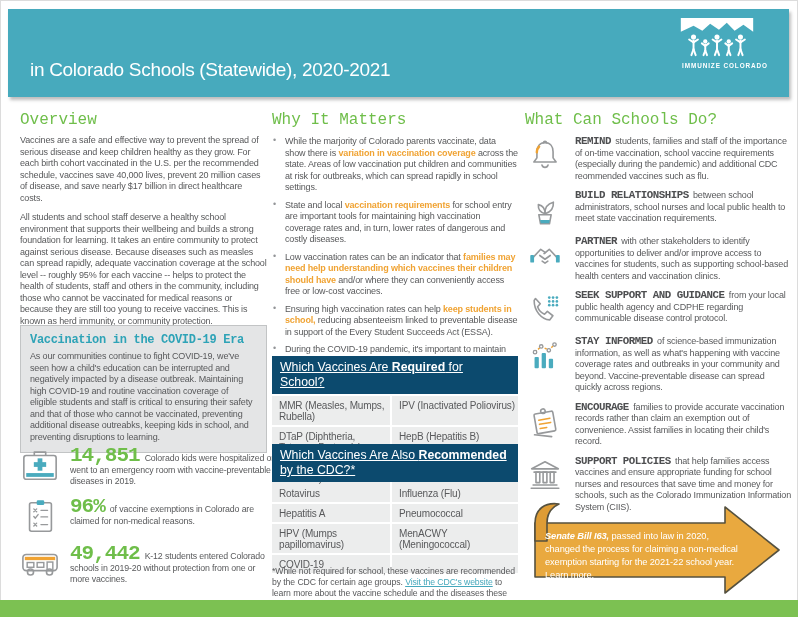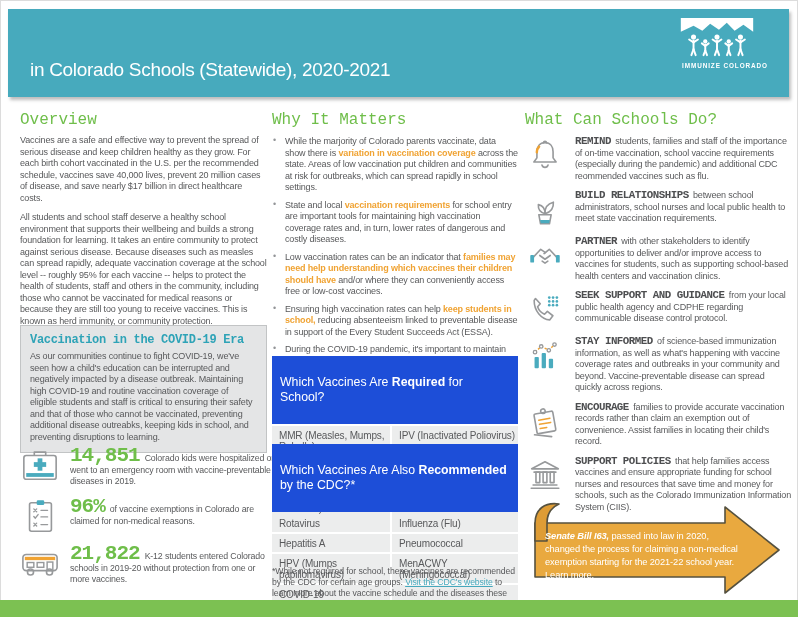--- a/index.html
+++ b/index.html
@@ -30,21 +30,21 @@
   .sticon{flex:none;width:44px;display:flex;justify-content:center;align-items:flex-start;}
   .statbody{font-size:8.8px;line-height:11.3px;letter-spacing:-.15px;}
   .statnum{font-family:"Liberation Mono",monospace;font-weight:700;font-size:21px;line-height:19px;
            color:#6FBE4A;margin-right:5px;letter-spacing:-1px;}
   
   .blist{list-style:none;margin:0;padding:0;}
   .blist li{position:relative;padding-left:13px;margin-bottom:6px;}
   .blist li::before{content:"\2022";position:absolute;left:1px;top:-1px;color:#939598;}
   
   .vt{position:absolute;left:272px;width:246px;}
-  .vt-head{background:#1d4ed8;color:#fff;font-size:12.3px;line-height:15px;padding:19px 8px;}
+  .vt-head{background:#0c4a6e;color:#fff;font-size:12.3px;line-height:15px;padding:4px 8px;text-decoration:underline;}
   .vt-grid{display:grid;grid-template-columns:118px 1fr;gap:2px;margin-top:2px;}
   .cell{background:#ECEDED;padding:4px 0 3px 7px;font-size:10px;letter-spacing:-.15px;min-height:10px;}
   
   .fnote{position:absolute;left:272px;top:566px;width:246px;font-size:8.7px;line-height:11px;letter-spacing:-.1px;}
   
   .sitems{position:absolute;left:525px;top:136px;width:266px;}
   .sitem{display:flex;gap:10px;margin-bottom:8px;}
   .sicon{flex:none;width:40px;display:flex;justify-content:center;}
   .stext{margin:0;font-size:9px;line-height:11.5px;letter-spacing:-.15px;}
   .stitle{font-family:"Liberation Mono",monospace;font-weight:700;font-size:10.8px;color:#4D4E50;
@@ -170,21 +170,21 @@
           </g>
           <rect x="6" y="13.5" width="32" height="3.5" fill="#F0A333"></rect>
           <g fill="none" stroke="#97999B" stroke-width="1.5">
             <rect x="8.5" y="19.5" width="7" height="5"></rect>
               <rect x="19" y="19.5" width="7" height="5"></rect>
               <rect x="29.5" y="19" width="6" height="9"></rect>
           </g>
         </svg>
       </div>
       <div class="statbody">
-        <span class="statnum">21,822</span><span>K-12 students entered Colorado schools in 2019-20 without protection from one or more vaccines.</span>
+        <span class="statnum">49,442</span><span>K-12 students entered Colorado schools in 2019-20 without protection from one or more vaccines.</span>
       </div>
     </div>
   </div>
 
   <h2 class="hgreen abs" style="left:272px;top:111px;">Why It Matters</h2>
   <ul class="blist btxt abs" style="left:272px;top:136px;width:246px;">
     <li><span>While the marjority of Colorado parents vaccinate, data show there is </span><span class="run-em">variation in vaccination coverage</span><span> across the state. Areas of low vaccination put children and communities at risk for outbreaks, which can spread rapidly in school settings.</span></li>
     <li><span>State and local </span><span class="run-em">vaccination requirements</span><span> for school entry are important tools for maintaining high vaccination coverage rates and, in turn, lower rates of dangerous and costly diseases.</span></li>
     <li><span>Low vaccination rates can be an indicator that </span><span class="run-em">families may need help understanding which vaccines their children should have</span><span> and/or where they can conveniently access free or low-cost vaccines.</span></li>
     <li><span>Ensuring high vaccination rates can help </span><span class="run-em">keep students in school,</span><span> reducing absenteeism linked to preventable disease in support of the Every Student Succeeds Act (ESSA).</span></li>

